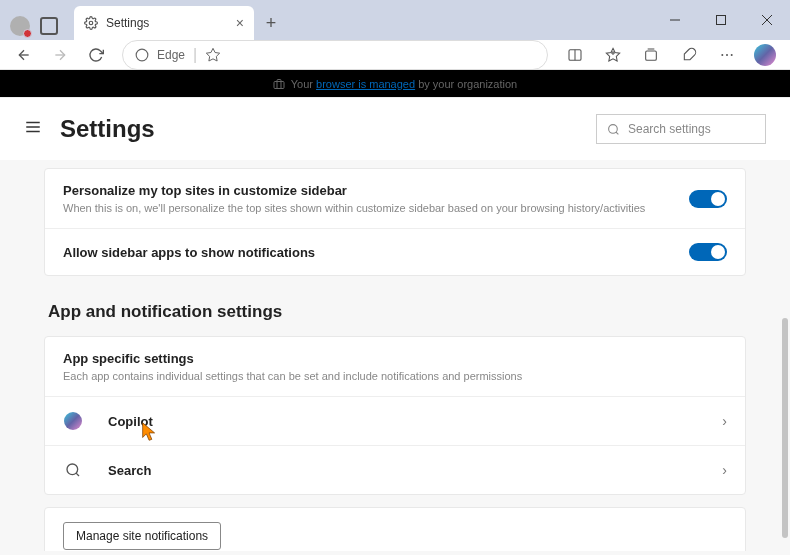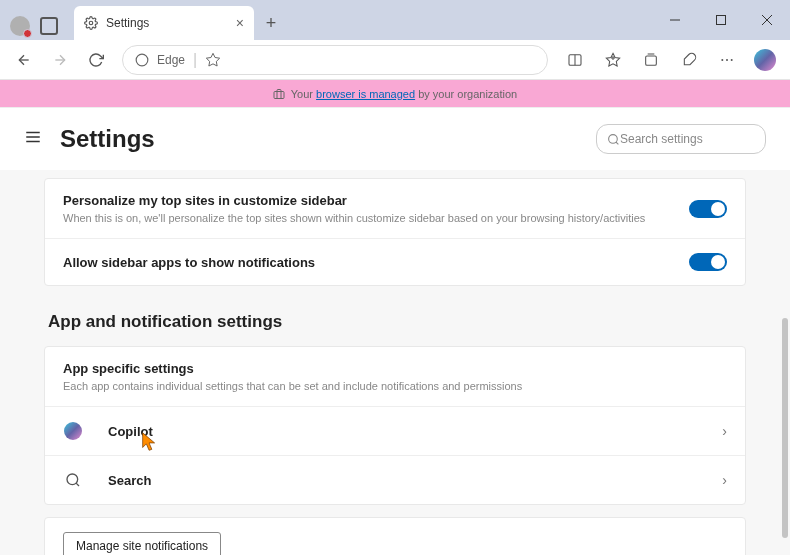--- a/index.html
+++ b/index.html
@@ -12,40 +12,40 @@
 .profile-dot::after { content: ""; position: absolute; right: -2px; bottom: -2px; width: 7px; height: 7px; background: #d13438; border-radius: 50%; border: 1px solid #CED5E5; }
 .workspace-icon { width: 18px; height: 18px; border: 2px solid #555; border-radius: 3px; }
 .tab { background: #fff; border-radius: 6px 6px 0 0; height: 34px; width: 180px; display: flex; align-items: center; padding: 0 10px; gap: 8px; margin-left: 6px; }
 .tab-title { font-size: 12px; flex: 1; color: #333; }
 .tab-close { color: #666; font-size: 14px; cursor: pointer; }
 .new-tab { width: 34px; height: 34px; display: flex; align-items: center; justify-content: center; color: #555; font-size: 18px; }
 .titlebar-right { margin-left: auto; display: flex; }
 .win-btn { width: 46px; height: 40px; display: flex; align-items: center; justify-content: center; color: #333; }
 
 
-.toolbar { height: 40px; background: #fff; display: flex; align-items: center; padding: 0 8px; gap: 4px; border-bottom: 1px solid #e5e5e5; }
+.toolbar { height: 30px; background: #fff; display: flex; align-items: center; padding: 0 8px; gap: 4px; border-bottom: 1px solid #e5e5e5; }
 .nav-btn { width: 32px; height: 32px; display: flex; align-items: center; justify-content: center; color: #555; border-radius: 4px; }
 .nav-btn.disabled { color: #bbb; }
 .address { flex: 1; height: 30px; border: 1px solid #ddd; border-radius: 15px; display: flex; align-items: center; padding: 0 12px; gap: 8px; margin: 0 6px; }
 .address-prefix { font-size: 12px; color: #666; }
 .address-sep { color: #ccc; }
 .address-text { font-size: 12px; color: #888; flex: 1; }
 .addr-icon { color: #666; }
 .toolbar-icon { width: 34px; height: 32px; display: flex; align-items: center; justify-content: center; color: #555; }
 .copilot-orb { width: 22px; height: 22px; background: linear-gradient(135deg, #3cc4dc, #6264a7, #e48bd0); border-radius: 50%; }
 
 
-.managed-bar { height: 28px; background: #f9a8d4; display: flex; align-items: center; justify-content: center; gap: 6px; font-size: 11px; color: #666; border-bottom: 1px solid #eee; }
+.managed-bar { height: 28px; background: #000000; display: flex; align-items: center; justify-content: center; gap: 6px; font-size: 11px; color: #666; border-bottom: 1px solid #eee; }
 .managed-bar a { color: #0067b8; text-decoration: underline; }
 
 
 .settings-header { display: flex; align-items: center; padding: 16px 24px; background: #fff; }
 .hamburger { width: 20px; margin-right: 16px; color: #333; }
 .settings-title { font-size: 24px; font-weight: 600; color: #222; }
-.search-settings { margin-left: auto; width: 170px; height: 30px; border: 1px solid #ccc; border-radius: 12px; display: flex; align-items: center; padding: 0 10px; color: #888; font-size: 12px; }
+.search-settings { margin-left: auto; width: 170px; height: 30px; border: 1px solid #ccc; border-radius: 0; display: flex; align-items: center; padding: 0 10px; gap: 8px; color: #888; font-size: 12px; }
 
 
 .content { padding: 8px 44px 20px 44px; background: #f7f7f7; height: calc(555px - 40px - 40px - 28px - 56px); overflow-y: auto; }
 .card { background: #fff; border: 1px solid #e8e8e8; border-radius: 4px; margin-bottom: 12px; }
 .card-row { padding: 14px 18px; display: flex; align-items: center; }
 .card-row + .card-row { border-top: 1px solid #eee; }
 .row-text { flex: 1; }
 .row-title { font-size: 13px; font-weight: 700; color: #222; }
 .row-desc { font-size: 11px; color: #888; margin-top: 4px; }
 .toggle { width: 38px; height: 18px; background: #0067b8; border-radius: 10px; position: relative; }

